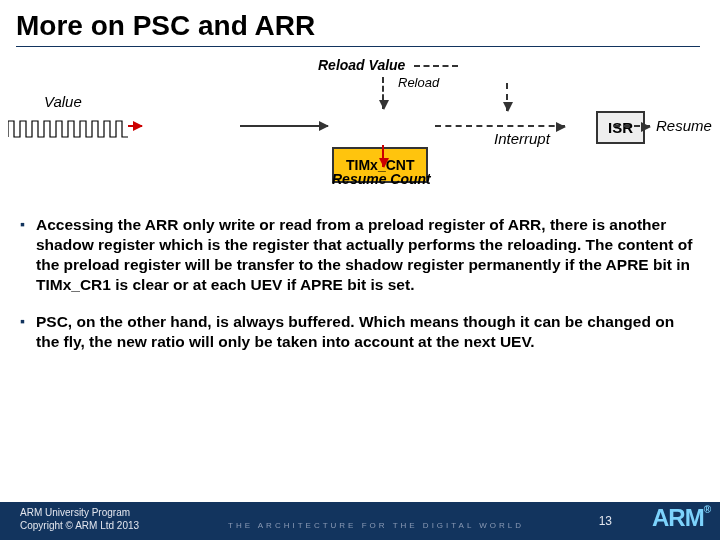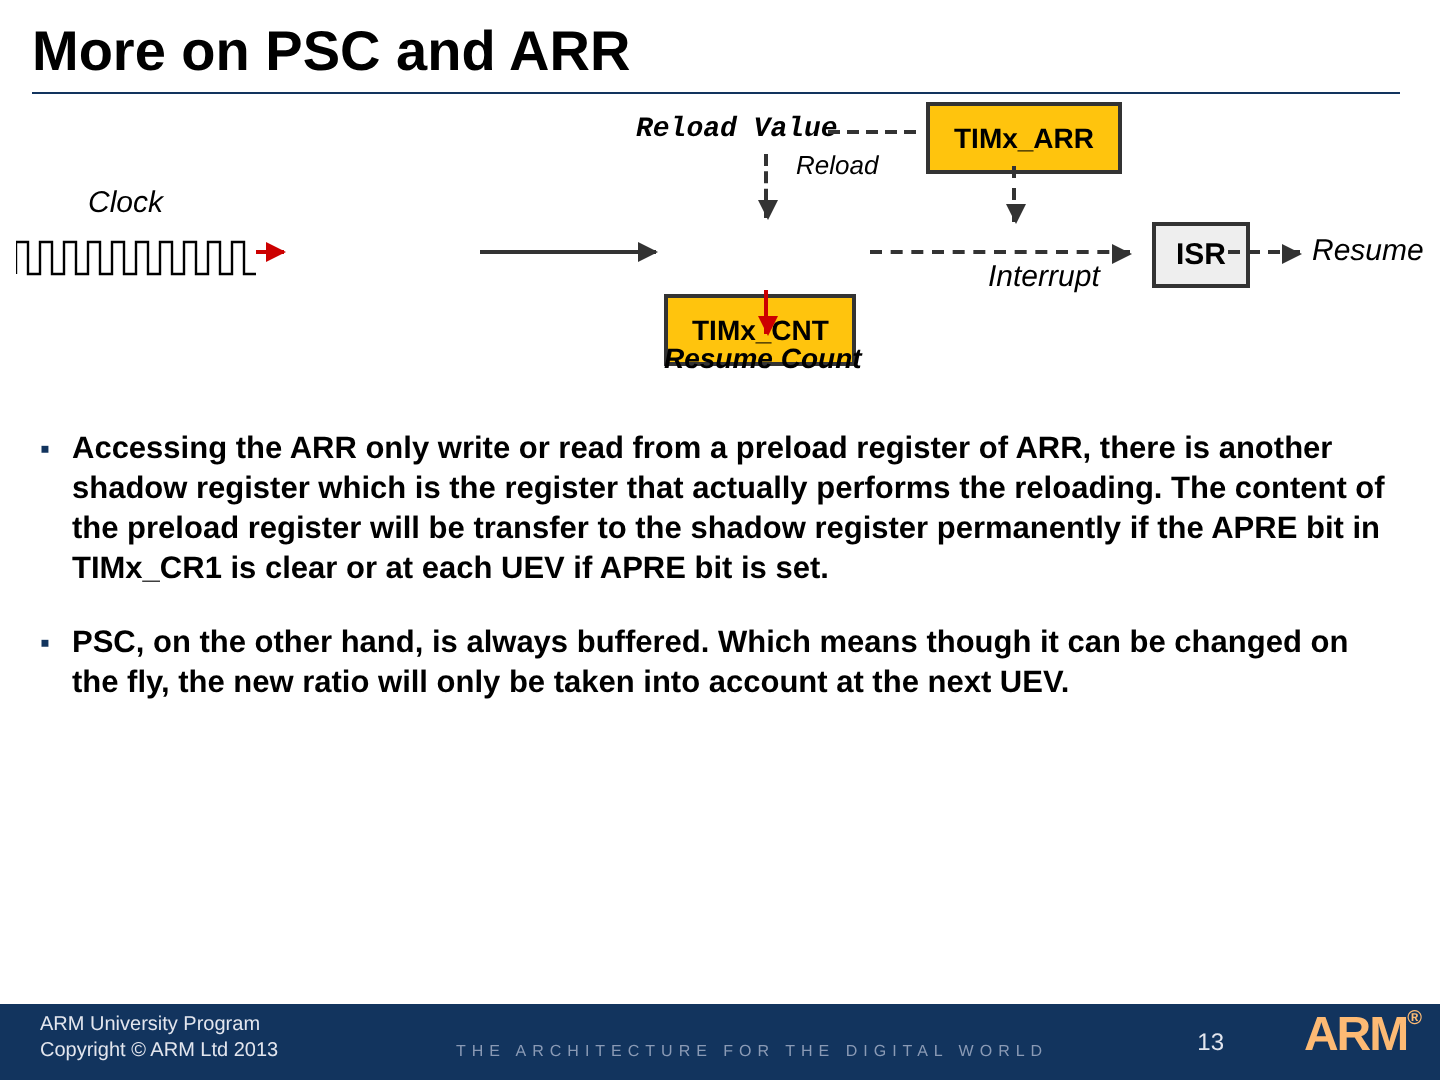--- a/index.html
+++ b/index.html
@@ -7,75 +7,74 @@
   .title { font-size: 28px; font-weight: bold; padding: 10px 0 4px 16px; }
   .underline { height: 1px; background: #12345e; margin: 0 20px 0 16px; }
   .dia { position: relative; height: 160px; margin-top: 8px; }
   .clock-lbl { position: absolute; left: 44px; top: 38px; font-style: italic; font-size: 15px; }
   .clock-signal { position: absolute; left: 8px; top: 62px; }
   .box { position: absolute; background: #ffc40d; border: 2px solid #333; padding: 8px 12px; font-weight: bold; font-size: 14px; text-align: center; }
   .arrow-solid { position: absolute; height: 0; border-top: 2px solid #333; }
   .arrow-solid::after { content: ""; position: absolute; right: -1px; top: -6px; border-left: 10px solid #333; border-top: 5px solid transparent; border-bottom: 5px solid transparent; }
   .arrow-solid.red { border-top-color: #c00; }
   .arrow-solid.red::after { border-left-color: #c00; }
-  .arr-reload { position: absolute; left: 318px; top: 2px; font-style: italic; font-weight: bold; font-size: 14px; font-family: Liberation Mono, monospace; }
+  .arr-reload { position: absolute; left: 318px; top: 2px; font-style: italic; font-weight: bold; font-size: 14px; }
   .arr-reload2 { position: absolute; left: 398px; top: 20px; font-style: italic; font-size: 13px; }
   .dashed-h { position: absolute; height: 0; border-top: 2px dashed #333; }
   .dashed-v { position: absolute; width: 0; border-left: 2px dashed #333; }
   .dashed-v.arrow::after { content: ""; position: absolute; left: -5px; border-top: 10px solid #333; border-left: 5px solid transparent; border-right: 5px solid transparent; }
   .dashed-v.arrow.down::after { bottom: -1px; }
   .dashed-h.arrow::after { content: ""; position: absolute; right: -1px; top: -5px; border-left: 10px solid #333; border-top: 5px solid transparent; border-bottom: 5px solid transparent; }
   .solid-v { position: absolute; width: 0; border-left: 2px solid #333; }
   .solid-v.red { border-left-color: #c00; }
   .solid-v.arrow::after { content: ""; position: absolute; left: -5px; border-top: 10px solid #c00; border-left: 5px solid transparent; border-right: 5px solid transparent; }
   .solid-v.arrow.down::after { bottom: -1px; }
   .interrupt-lbl { position: absolute; font-style: italic; font-size: 15px; }
   .curcount { position: absolute; font-style: italic; font-weight: bold; font-size: 14px; }
   .isr-box { position: absolute; border: 2px solid #333; background: #eee; padding: 6px 10px; font-weight: bold; font-size: 15px; }
   .resume { position: absolute; font-style: italic; font-size: 15px; }
   .bullets { padding: 0 22px 0 22px; }
   .bullet { position: relative; padding-left: 14px; font-size: 15.5px; font-weight: bold; line-height: 1.3; margin-bottom: 16px; }
   .bullet::before { content: "\25AA"; color: #12345e; position: absolute; left: -2px; top: 0; font-size: 14px; }
   .footer { position: absolute; left: 0; bottom: 0; width: 100%; height: 38px; background: #12345e; color: #e3e6ee; font-size: 10px; }
   .foot-left { position: absolute; left: 20px; top: 4px; line-height: 1.3; }
   .foot-pn { position: absolute; right: 108px; top: 12px; font-size: 12px; }
-  .arm { position: absolute; right: 10px; top: 2px; font-family: Arial Black, Arial, sans-serif; font-weight: 900; font-size: 24px; color: #fdba74; letter-spacing: -1px; }
+  .arm { position: absolute; right: 10px; top: 2px; font-family: Arial Black, Arial, sans-serif; font-weight: 900; font-size: 24px; color: #7dd3fc; letter-spacing: -1px; }
   .arm sup { font-size: 10px; vertical-align: top; }
   .tagline { position: absolute; left: 228px; top: 19px; font-size: 8px; letter-spacing: 3px; color: #8a9ab5; }
 </style>
 </head>
 <body>
 
 <div class="slide">
   <div class="title">More on PSC and ARR</div>
   <div class="underline"></div>
 
   <div class="dia">
-    <div class="clock-lbl">Clock</div>
+    <div class="clock-lbl">Value</div>
 
     <svg class="clock-signal" width="125" height="24">
       <path d="M0 20 L0 4 L6 4 L6 20 L12 20 L12 4 L18 4 L18 20 L24 20 L24 4 L30 4 L30 20 L36 20 L36 4 L42 4 L42 20 L48 20 L48 4 L54 4 L54 20 L60 20 L60 4 L66 4 L66 20 L72 20 L72 4 L78 4 L78 20 L84 20 L84 4 L90 4 L90 20 L96 20 L96 4 L102 4 L102 20 L108 20 L108 4 L114 4 L114 20 L120 20" stroke="#000" fill="none" stroke-width="1.2"></path>
     </svg>
 
     <div class="arrow-solid red" style="left:128px; top:70px; width:14px;"></div>
 
     <div class="arrow-solid" style="left:240px; top:70px; width:88px;"></div>
     <div class="box" style="left:332px; top:56px;margin-top:36px;">TIMx_CNT</div>
 
     <div class="arr-reload">Reload Value</div>
     <div class="arr-reload2">Reload</div>
     <div class="dashed-h" style="left:414px; top:10px; width:44px;"></div>
     <div class="dashed-v arrow down" style="left:382px; top:22px; height:32px;"></div>
-    <div class="box" style="left:463px; top:-4px;">TIMx_ARR</div>
 
     <div class="dashed-v arrow down" style="left:506px; top:28px; height:28px;"></div>
     <div class="dashed-h arrow" style="left:435px; top:70px; width:130px;"></div>
     <div class="interrupt-lbl" style="left:494px; top:75px;">Interrupt</div>
 
-    <div class="isr-box" style="left:576px; top:56px;">ISR</div>
+    <div class="isr-box" style="left:596px; top:56px;">ISR</div>
     <div class="dashed-h arrow" style="left:614px; top:70px; width:36px;"></div>
     <div class="resume" style="left:656px; top:62px;">Resume</div>
 
     <div class="solid-v red arrow down" style="left:382px; top:90px; height:22px;"></div>
     <div class="curcount" style="left:332px; top:116px;">Resume Count</div>
   </div>
 
   <div class="bullets">
     <div class="bullet">Accessing the ARR only write or read from a preload register of ARR, there is another shadow register which is the register that actually performs the reloading. The content of the preload register will be transfer to the shadow register permanently if the APRE bit in TIMx_CR1 is clear or at each UEV if APRE bit is set.</div>
     <div class="bullet">PSC, on the other hand, is always buffered. Which means though it can be changed on the fly, the new ratio will only be taken into account at the next UEV.</div>

